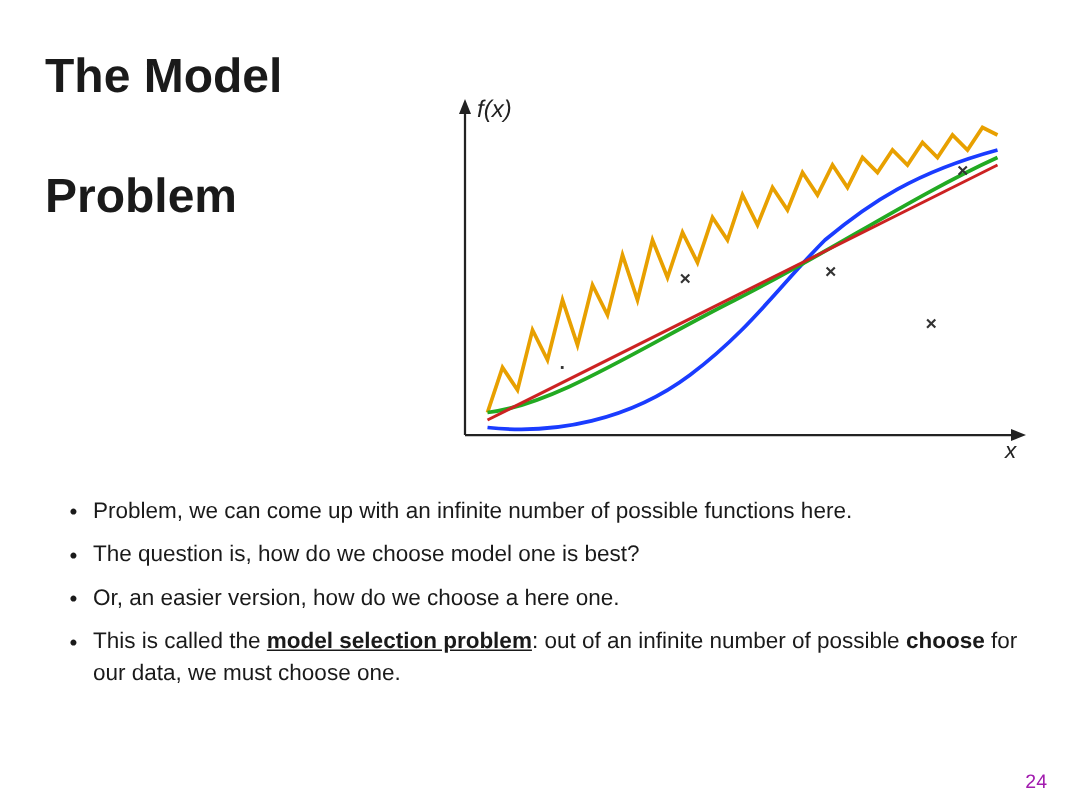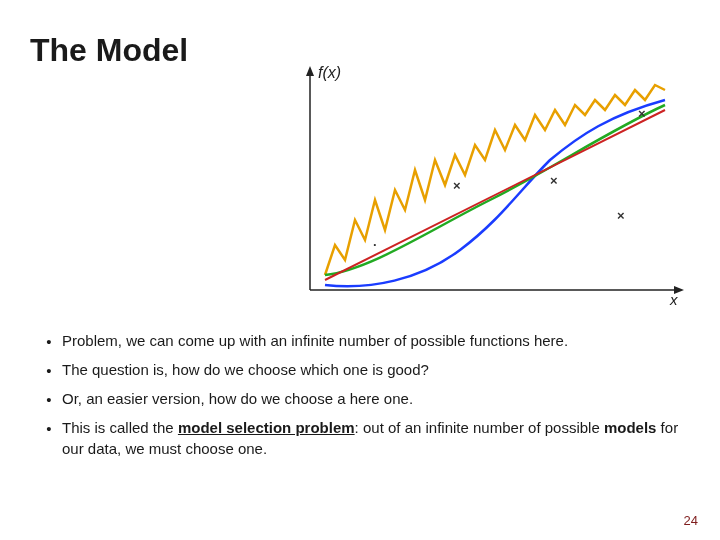--- a/index.html
+++ b/index.html
@@ -71,32 +71,33 @@
     .underline-bold {
       font-weight: bold;
       text-decoration: underline;
       text-align: center;
     }
     .page-number {
       position: absolute;
       bottom: 12px;
       right: 22px;
       font-size: 13px;
-      color: #7f1d1d;
+      color: #a21caf;
     }
   </style>
 </head>
 <body>
 
 <div class="slide">
   <div class="top-section">
     <div class="title-block">
       <div class="title-text">
         <span>The Model</span><br>
         <br>
+        <span>Problem</span>
       </div>
     </div>
     <div class="chart-area">
       <svg class="chart-svg" viewBox="0 0 420 260" xmlns="http://www.w3.org/2000/svg">
 
         <line x1="40" y1="10" x2="40" y2="230" stroke="#222" stroke-width="1.5"></line>
         <line x1="40" y1="230" x2="410" y2="230" stroke="#222" stroke-width="1.5"></line>
 
         <polygon points="40,6 36,16 44,16" fill="#222"></polygon>
         <polygon points="414,230 404,226 404,234" fill="#222"></polygon>
@@ -132,28 +133,28 @@
     </div>
   </div>
 
   <div class="bullet-list">
     <div class="bullet-item">
       <span class="bullet-dot">•</span>
       <span class="bullet-text">Problem, we can come up with an infinite number of possible functions here.</span>
     </div>
     <div class="bullet-item">
       <span class="bullet-dot">•</span>
-      <span class="bullet-text">The question is, how do we choose which one is good?</span>
+      <span class="bullet-text">The question is, how do we choose model one is best?</span>
     </div>
     <div class="bullet-item">
       <span class="bullet-dot">•</span>
       <span class="bullet-text">Or, an easier version, how do we choose a here one.</span>
     </div>
     <div class="bullet-item">
       <span class="bullet-dot">•</span>
       <span class="bullet-text">
-        This is called the <span class="underline-bold">model selection problem</span>: out of an infinite number of possible <strong>models</strong> for our data, we must choose one.
+        This is called the <span class="underline-bold">model selection problem</span>: out of an infinite number of possible <strong>choose</strong> for our data, we must choose one.
       </span>
     </div>
   </div>
 
   <div class="page-number">24</div>
 </div>
 
 </body></html>

